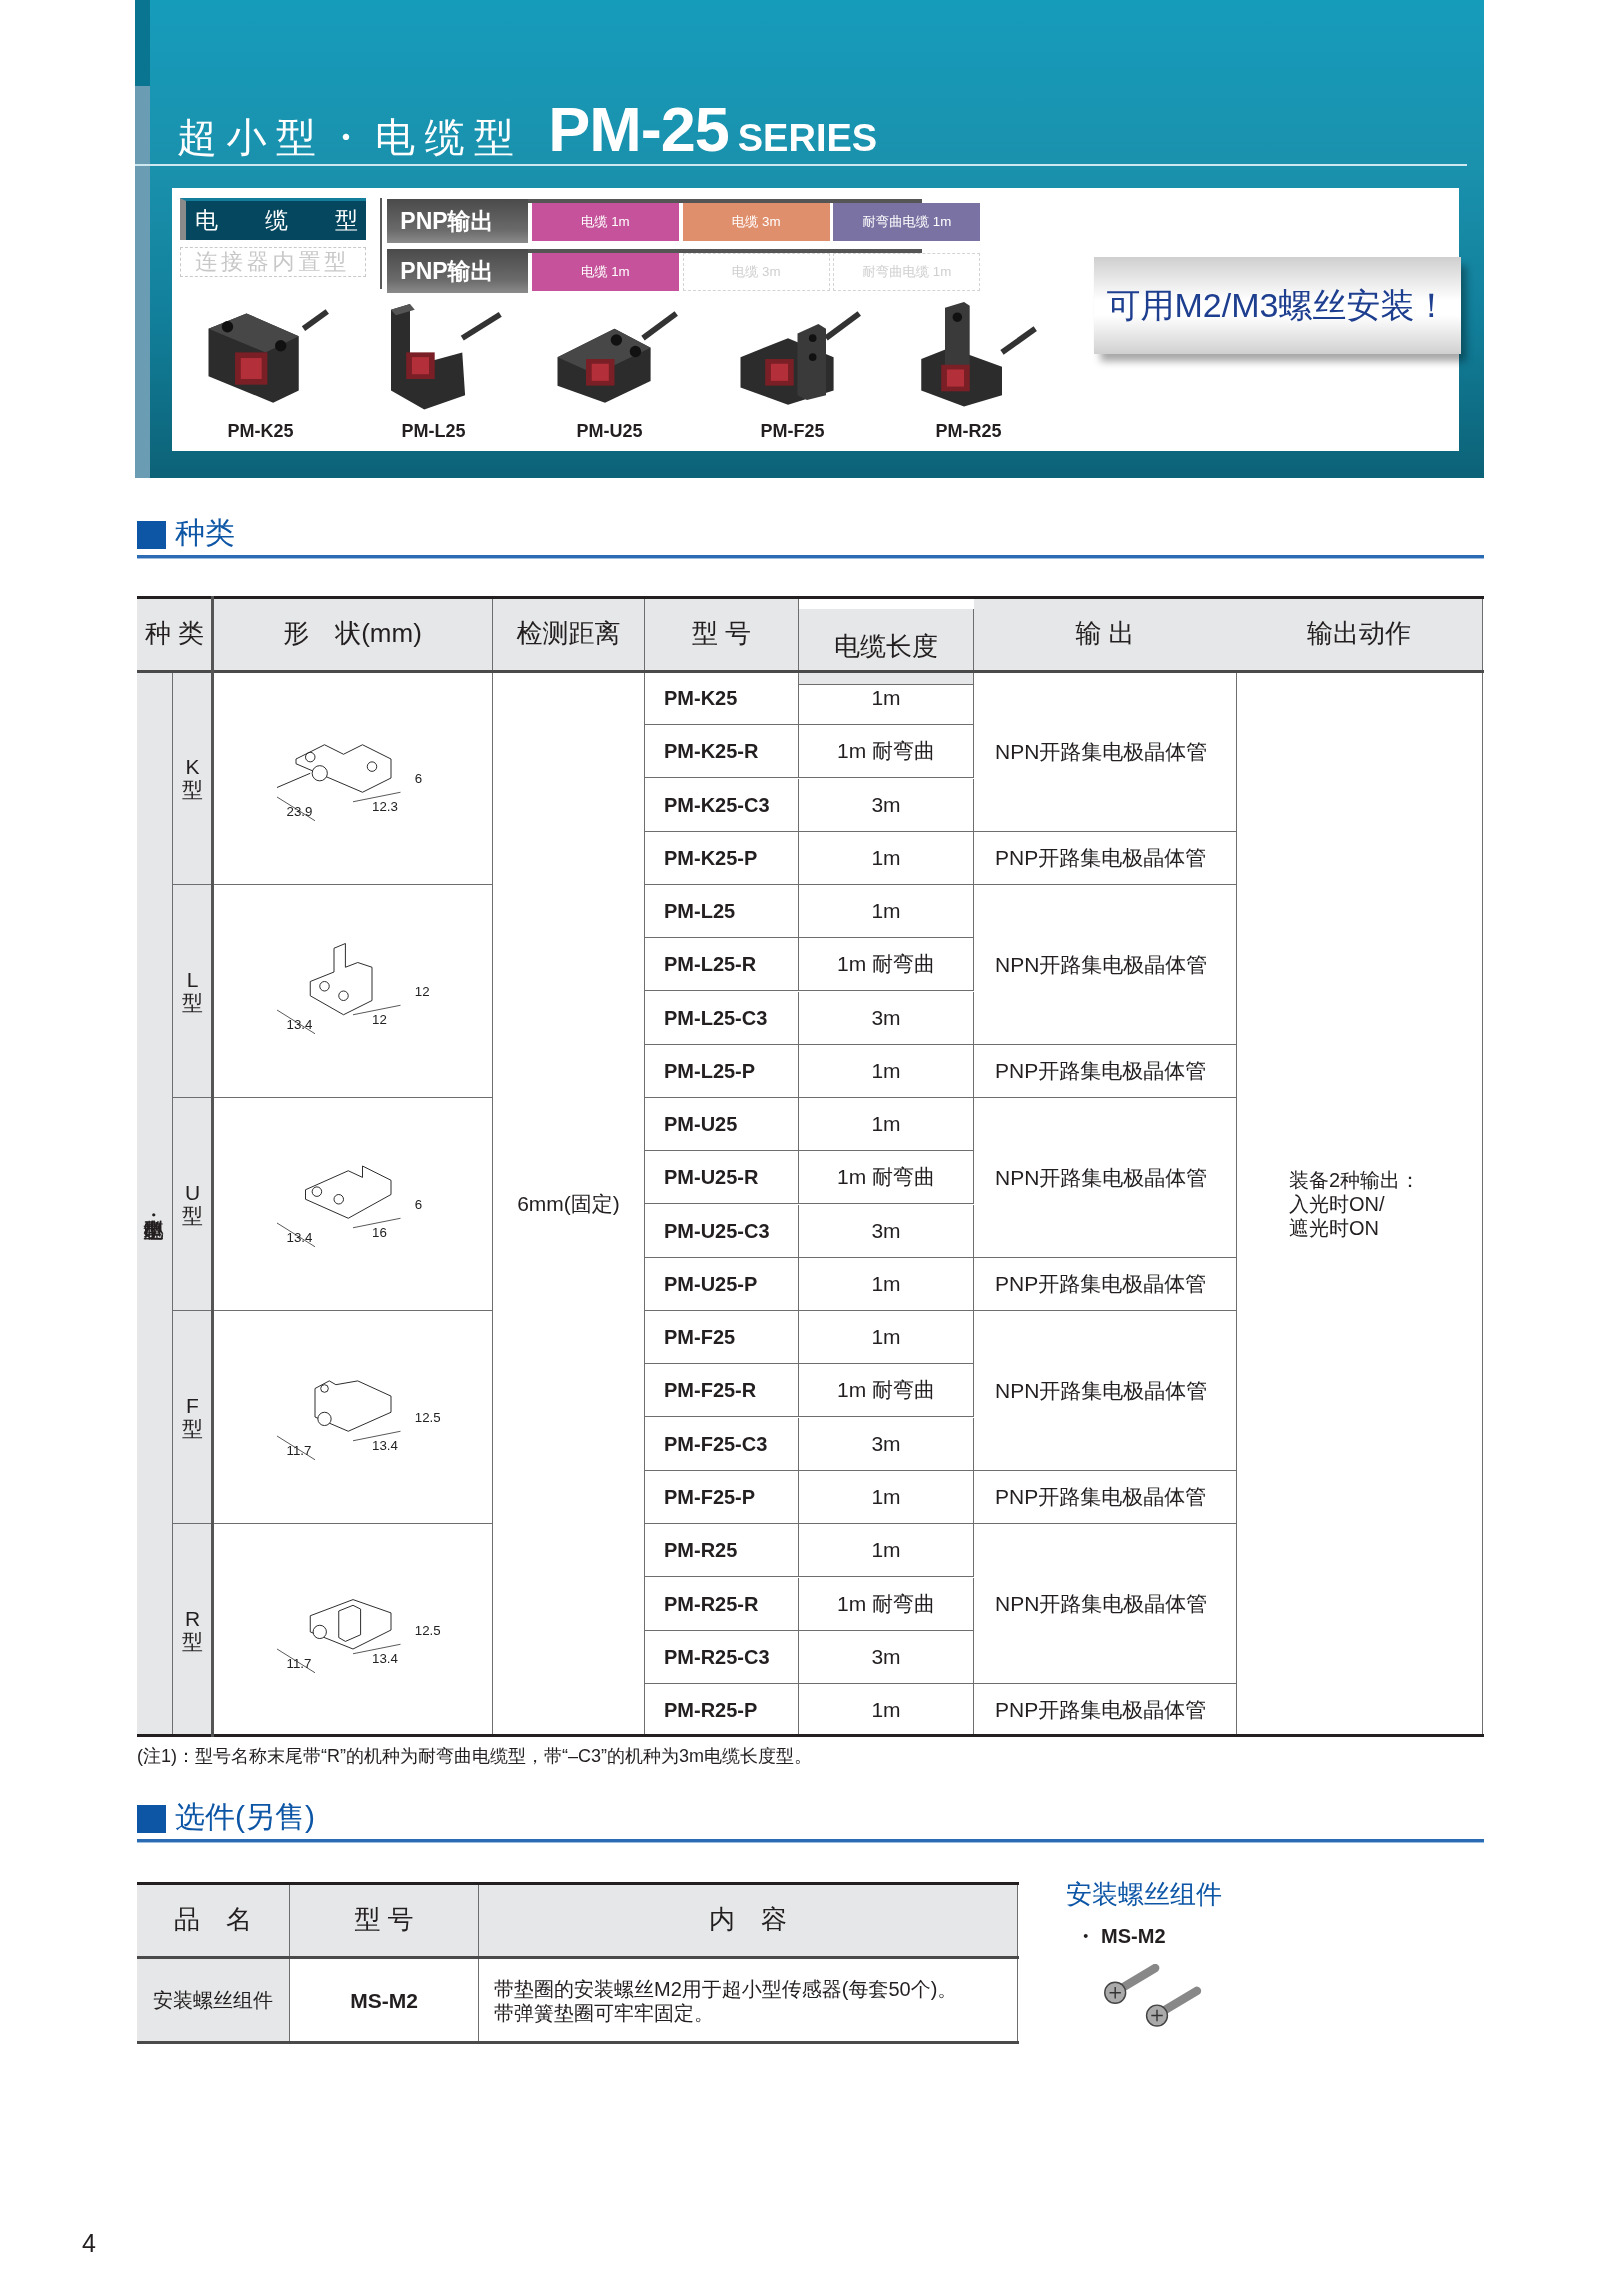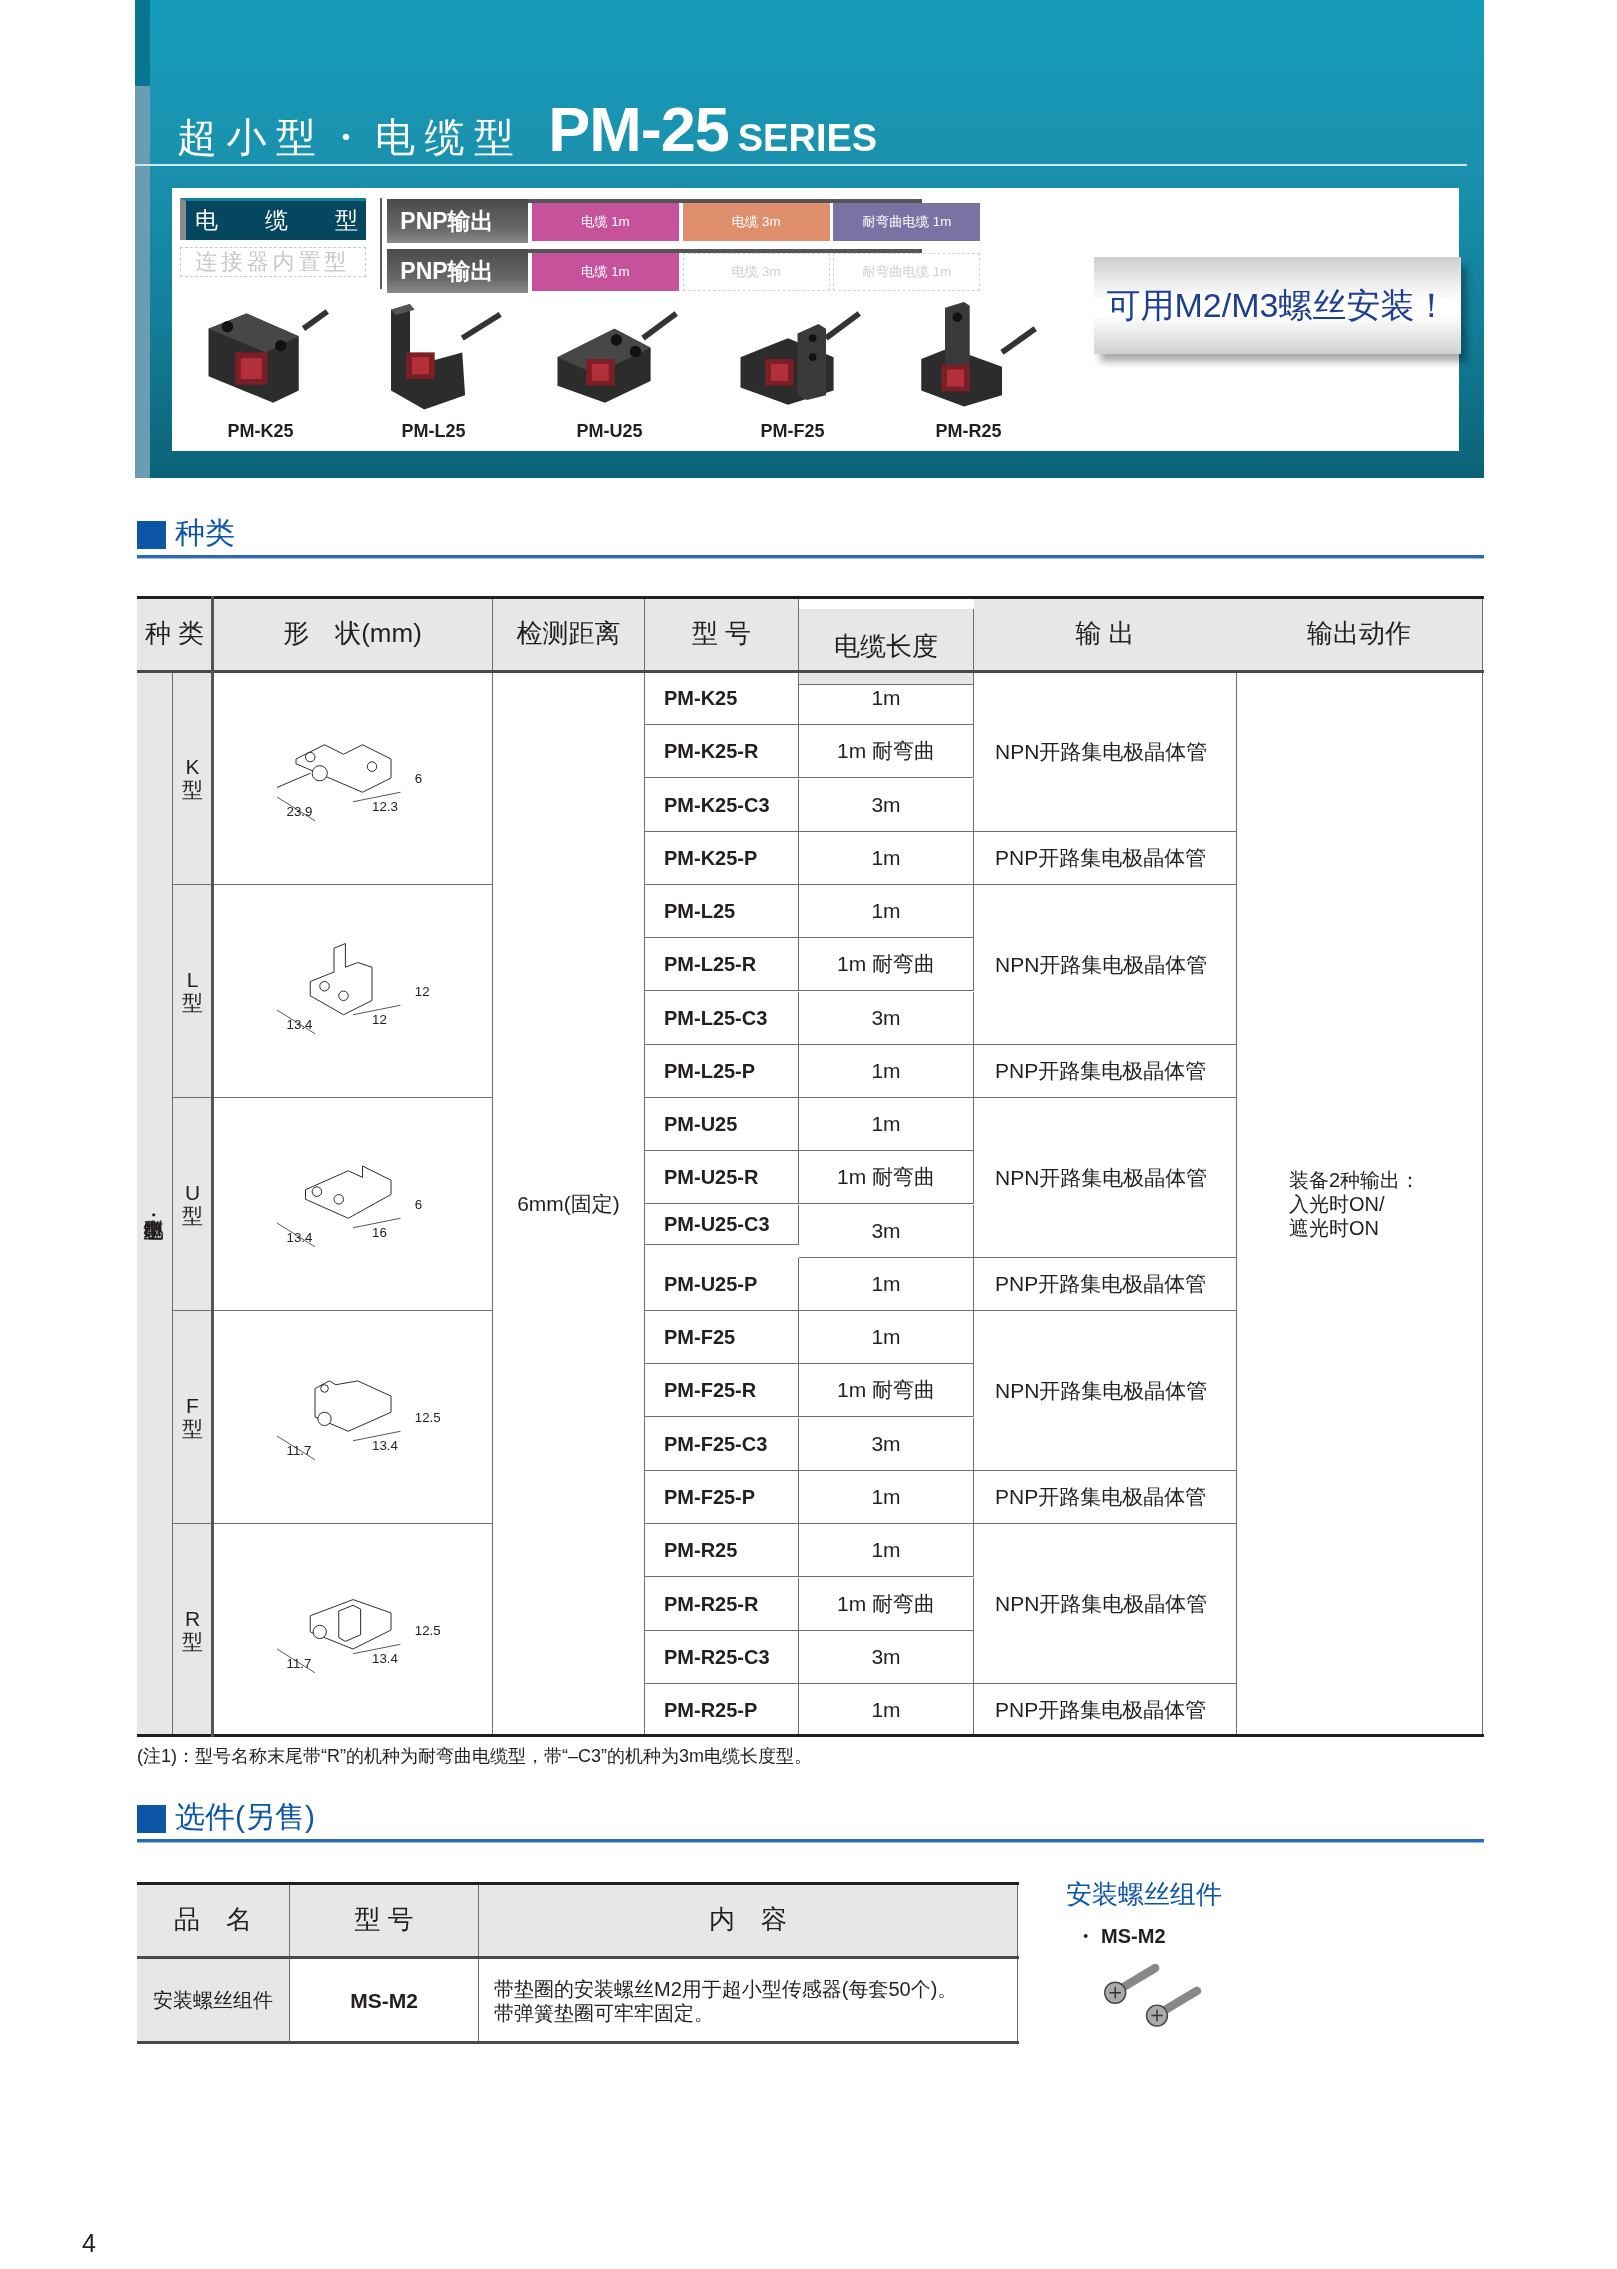--- a/index.html
+++ b/index.html
@@ -277,21 +277,21 @@
         <text x="120" y="95" font-size="14" fill="#222">16</text>
         <text x="165" y="65" font-size="14" fill="#222">6</text>
         <line x1="20" y1="80" x2="60" y2="105" stroke="#222" stroke-width="0.8"></line>
         <line x1="100" y1="85" x2="150" y2="75" stroke="#222" stroke-width="0.8"></line>
       </svg>
     </div>
     <div class="cell model" style="left:508px;top:502px;width:154px;height:53px">PM-U25</div>
     <div class="cell center" style="left:662px;top:502px;width:175px;height:53px">1m</div>
     <div class="cell model" style="left:508px;top:555px;width:154px;height:53px">PM-U25-R</div>
     <div class="cell center" style="left:662px;top:555px;width:175px;height:53px">1m 耐弯曲</div>
-    <div class="cell model" style="left:508px;top:609px;width:154px;height:40px">PM-U25-C3</div>
+    <div class="cell model" style="left:508px;top:609px;width:154px;height:53px">PM-U25-C3</div>
     <div class="cell center" style="left:662px;top:609px;width:175px;height:53px">3m</div>
     <div class="cell model" style="left:508px;top:662px;width:154px;height:53px">PM-U25-P</div>
     <div class="cell center" style="left:662px;top:662px;width:175px;height:53px">1m</div>
     <div class="cell left" style="left:837px;top:502px;width:263px;height:160px">NPN开路集电极晶体管</div>
     <div class="cell left" style="left:837px;top:662px;width:263px;height:53px">PNP开路集电极晶体管</div>
     <div class="cell grey subtype" style="left:36px;top:715px;width:40px;height:213px">
       <span>F</span>
       <span>型</span>
     </div>
     <div class="cell drawing" style="left:76px;top:715px;width:280px;height:213px">

